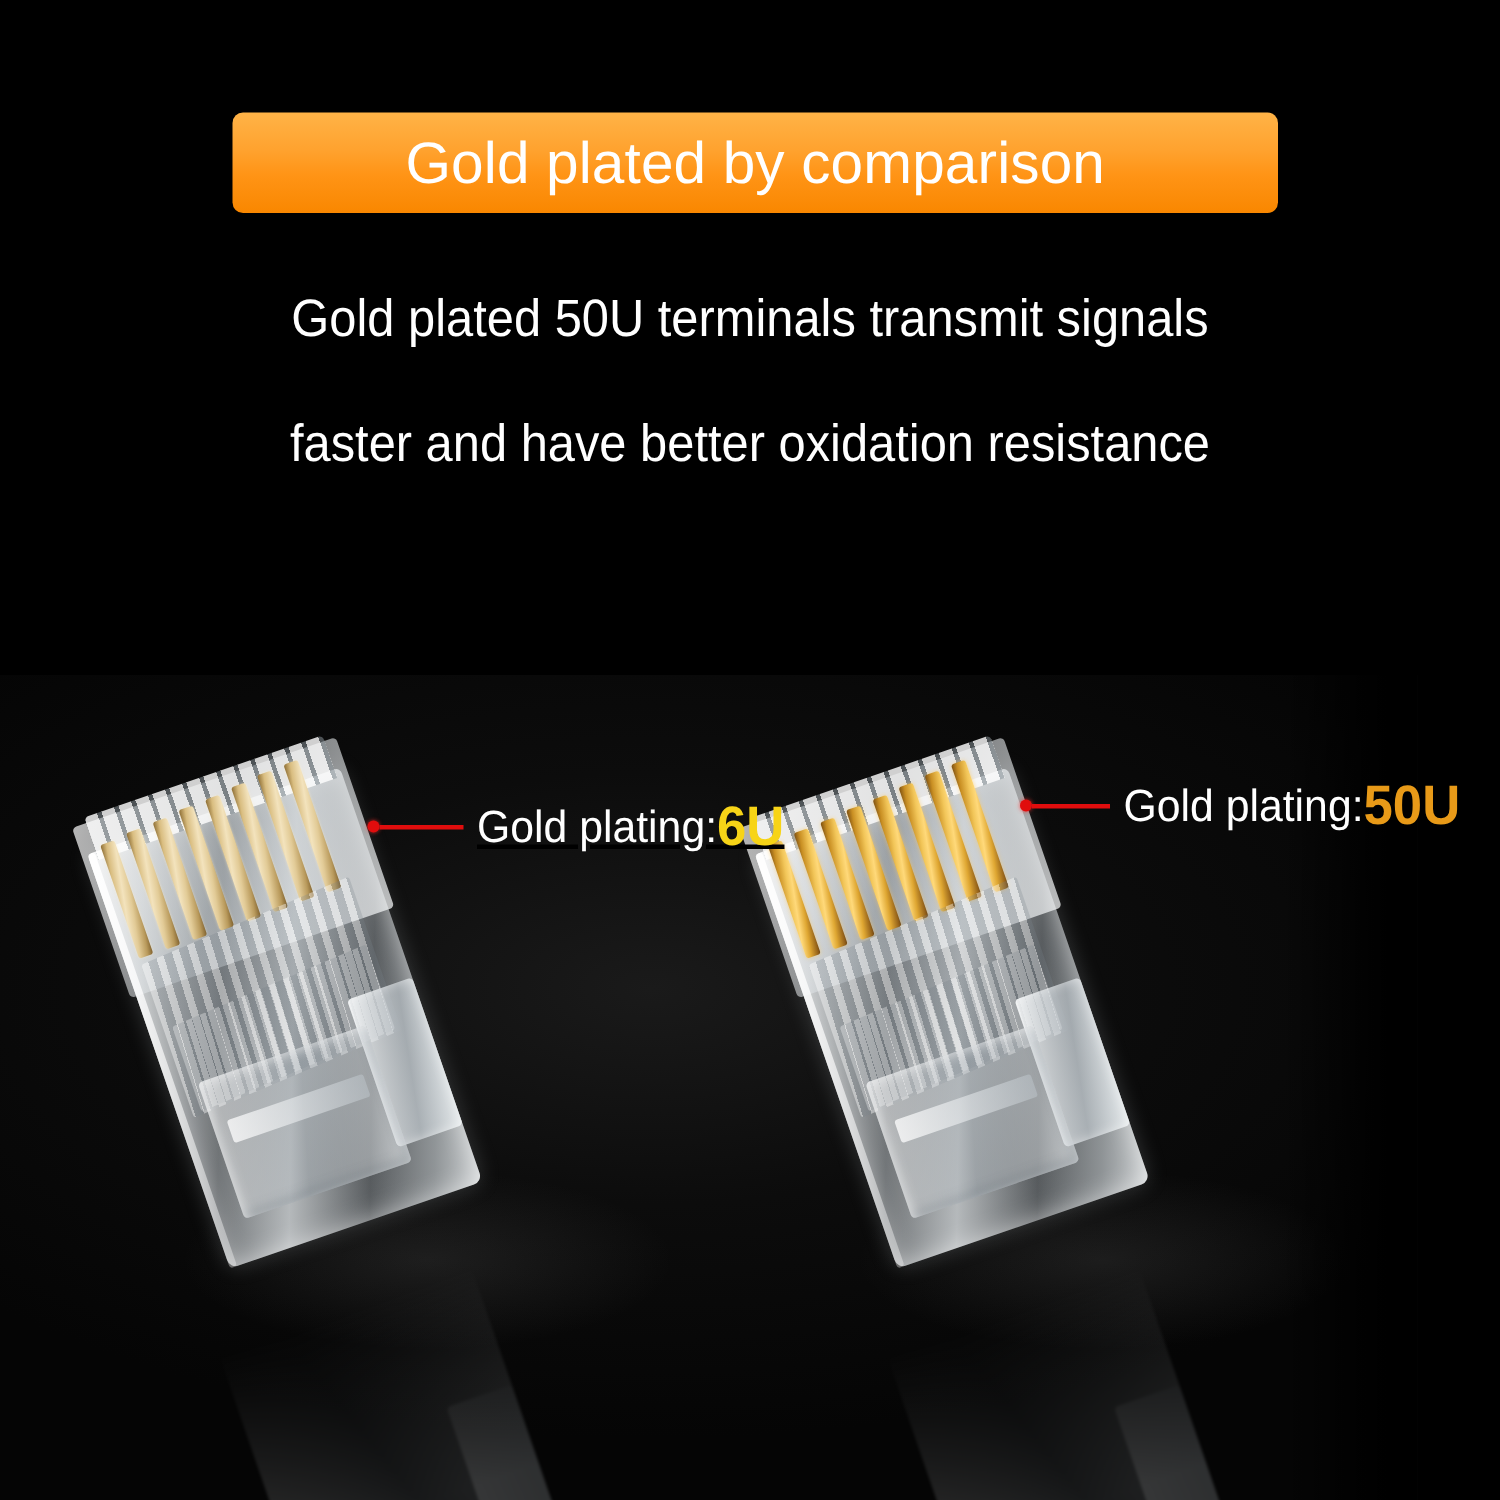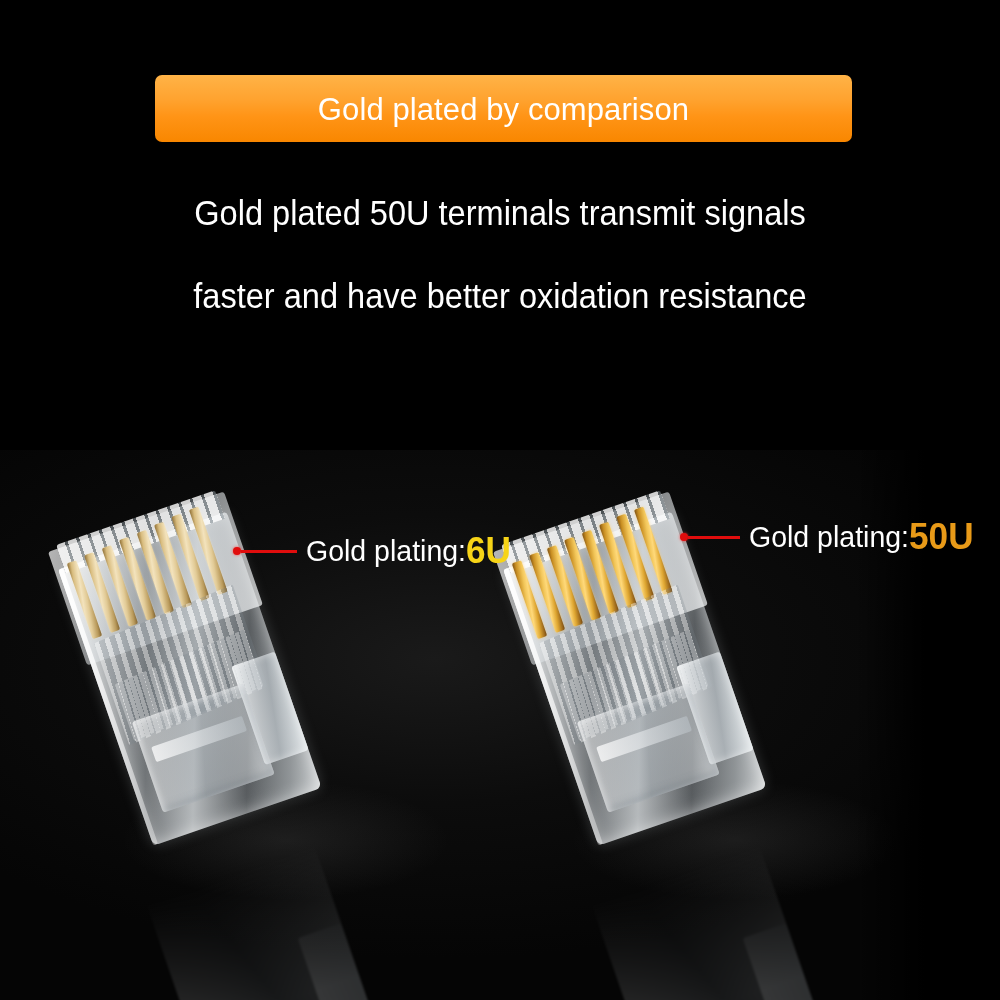--- a/index.html
+++ b/index.html
@@ -8,21 +8,21 @@
   #page{position:relative;width:1000px;height:1000px;background:#050505;overflow:hidden;}
 
   
   #text-area{position:absolute;left:0;top:0;width:1000px;height:450px;background:#000;}
 
   #banner{position:absolute;left:155px;top:75px;width:697px;height:67px;
           border-radius:7px;
           background:linear-gradient(to bottom,#ffb347 0%,#ffa22e 38%,#ff9416 62%,#f98700 100%);
           box-shadow:0 2px 6px rgba(0,0,0,.8);
           display:flex;align-items:center;justify-content:center;}
-  #banner-title{color:#fff;font-size:31px;line-height:1;letter-spacing:.1px;
+  #banner-title{color:#fff;font-size:39px;line-height:1;letter-spacing:.1px;
                 white-space:nowrap;transform:translateY(1px);}
 
   .sub-line{position:absolute;left:0;width:1000px;text-align:center;color:#fff;
             font-size:35px;white-space:nowrap;
             font-family:"Liberation Sans Narrow","Liberation Sans",sans-serif;
             transform:scaleX(.93);}
   #sub1{top:193px;}
   #sub2{top:276px;}
 
   
@@ -124,21 +124,21 @@
   .dot{width:8px;height:8px;border-radius:50%;background:#e00d0d;flex:0 0 auto;
        box-shadow:0 0 3px rgba(255,40,40,.8);}
   .leader{height:3px;background:#e00d0d;flex:0 0 auto;}
   .anno-text{font-size:30px;color:#fff;margin-left:9px;
        font-family:"Liberation Sans Narrow","Liberation Sans",sans-serif;
        transform:scaleX(.95);transform-origin:left center;}
   .val{font-size:37px;font-weight:bold;vertical-align:-2px;}
   .val.v6{color:#f7d417;}
   .val.v50{color:#e89a18;}
 
-  #anno-left{left:233px;top:530px;}
+  #anno-left{left:245px;top:530px;text-decoration:underline;}
   #anno-left .leader{width:56px;}
   #anno-right{left:680px;top:516px;}
   #anno-right .leader{width:52px;}
 
   
   #vs{position:absolute;left:376px;top:612px;width:110px;text-align:center;
       color:#fff;font-family:"Liberation Serif",serif;font-size:62px;line-height:1;
       text-shadow:0 1px 5px rgba(0,0,0,.9);}
   #vs .v-big{font-size:62px;}
   #vs .s-small{font-size:52px;margin-left:-6px;}

